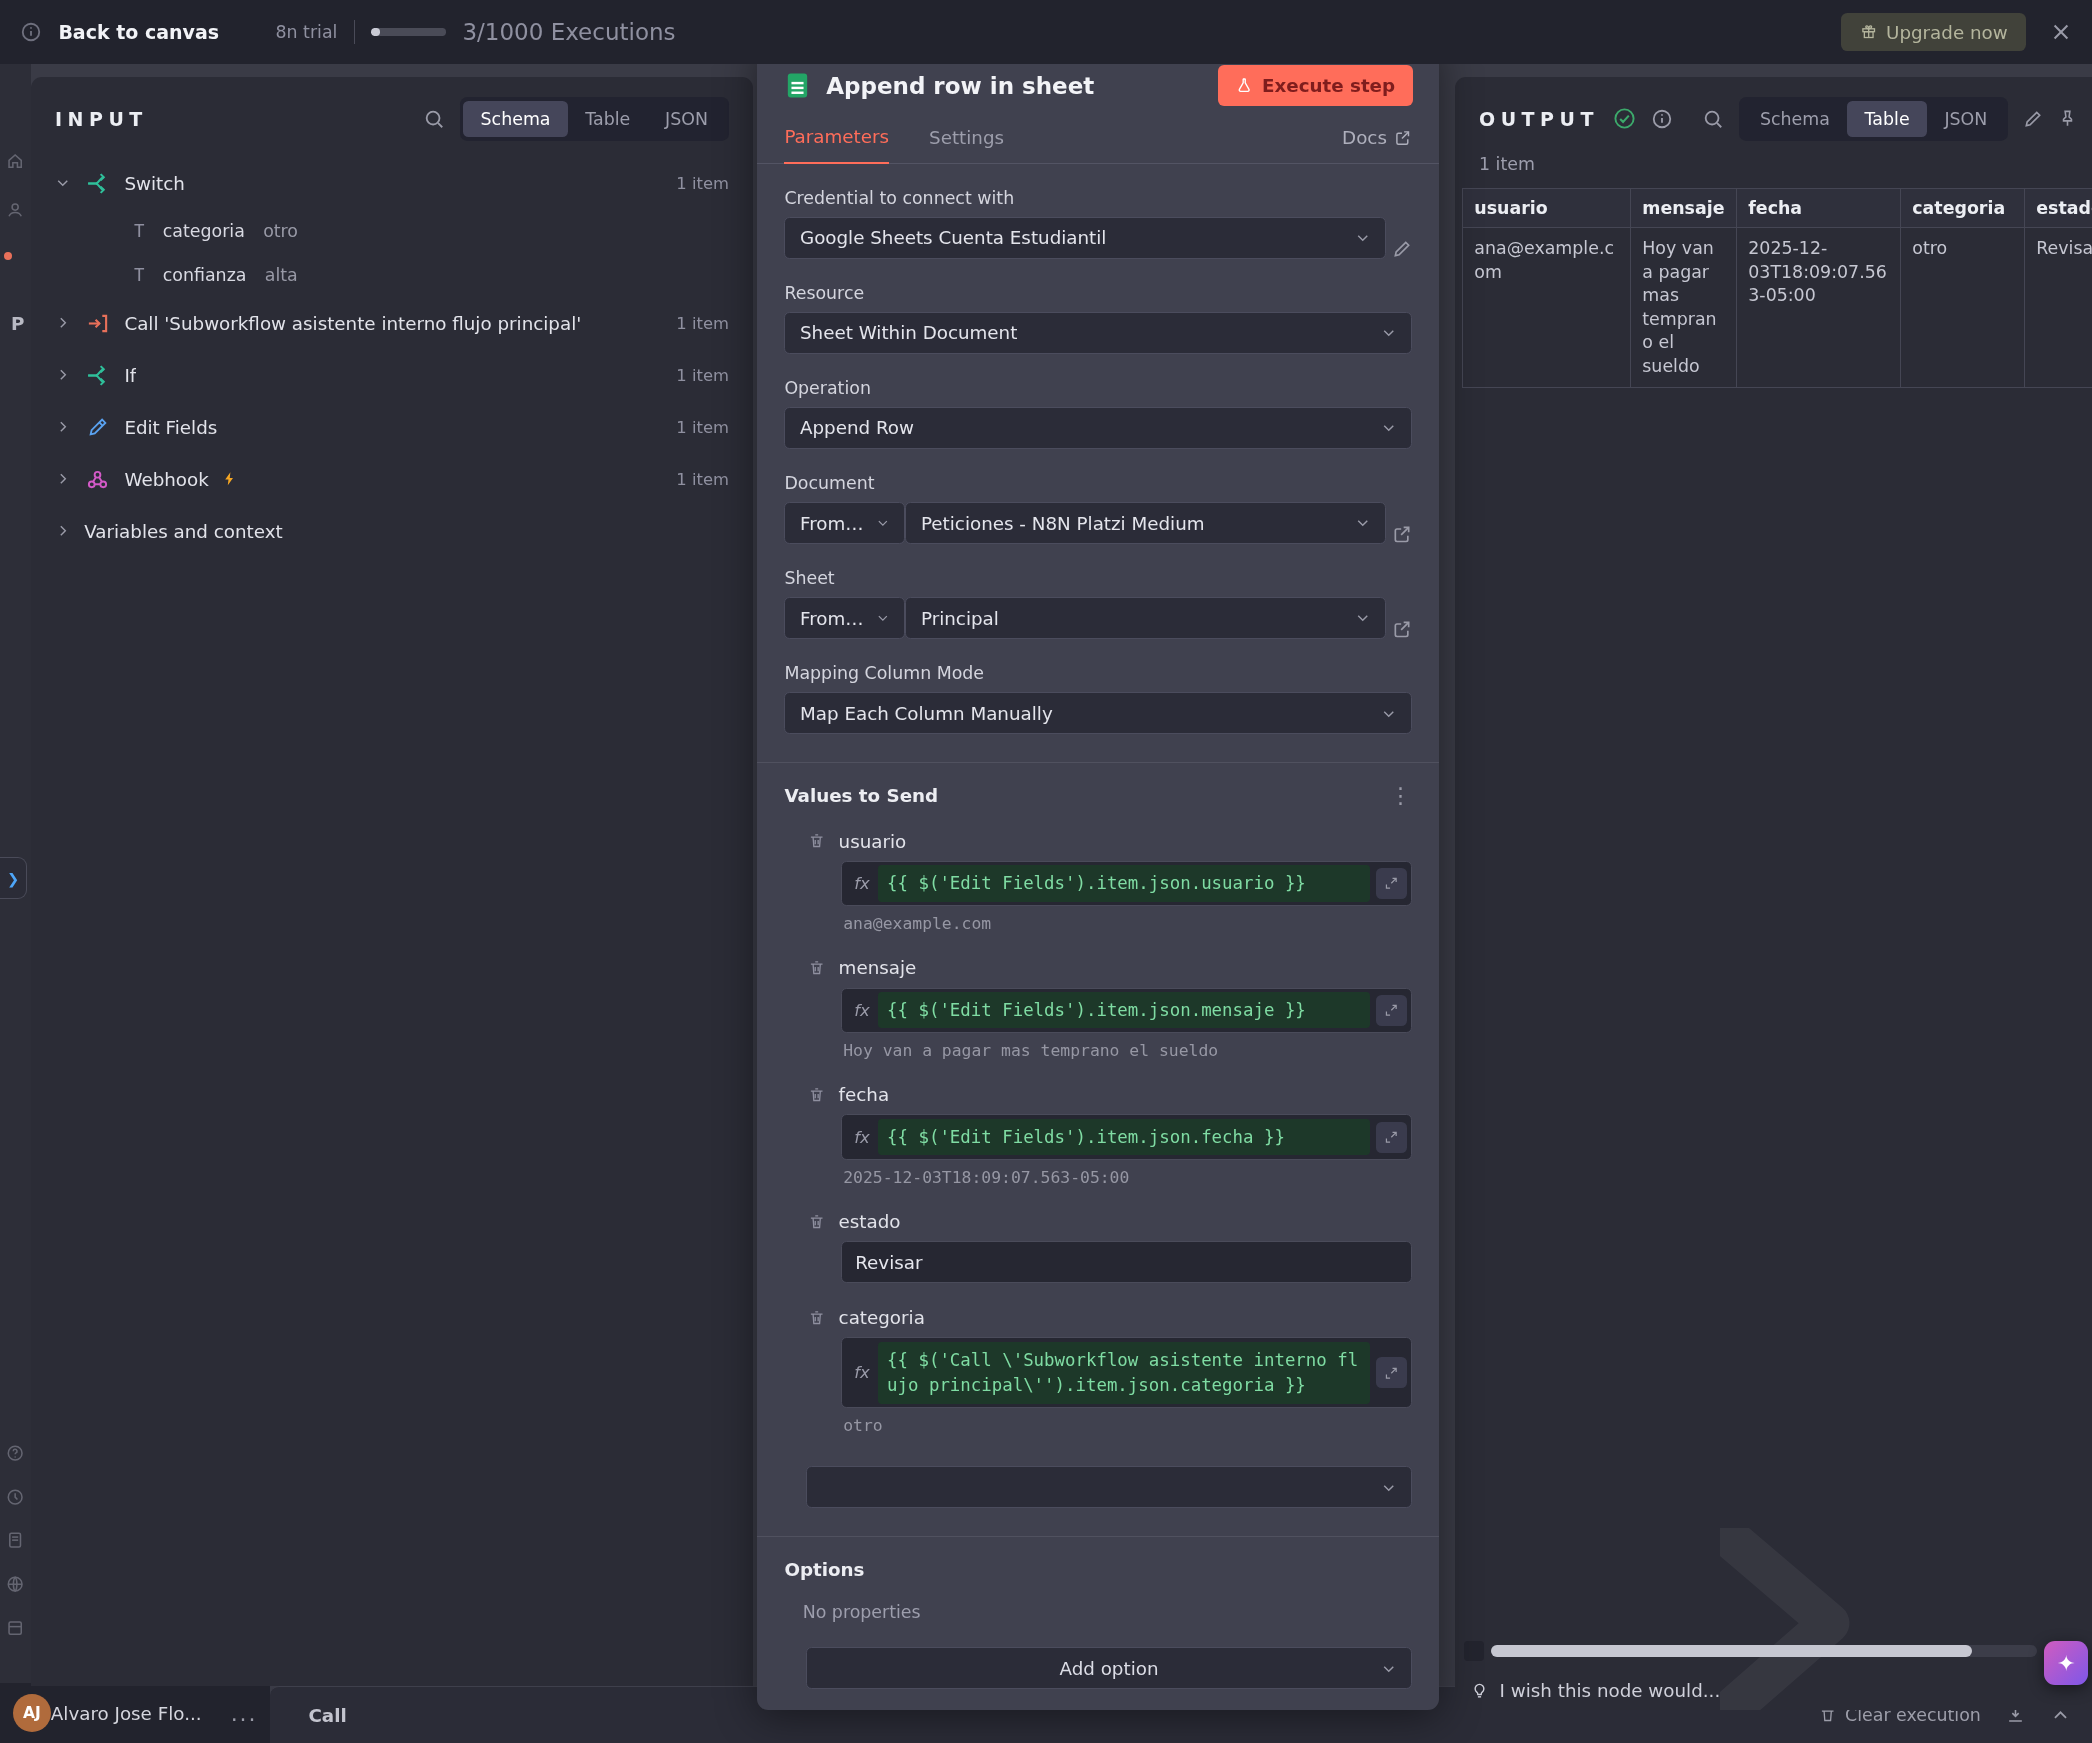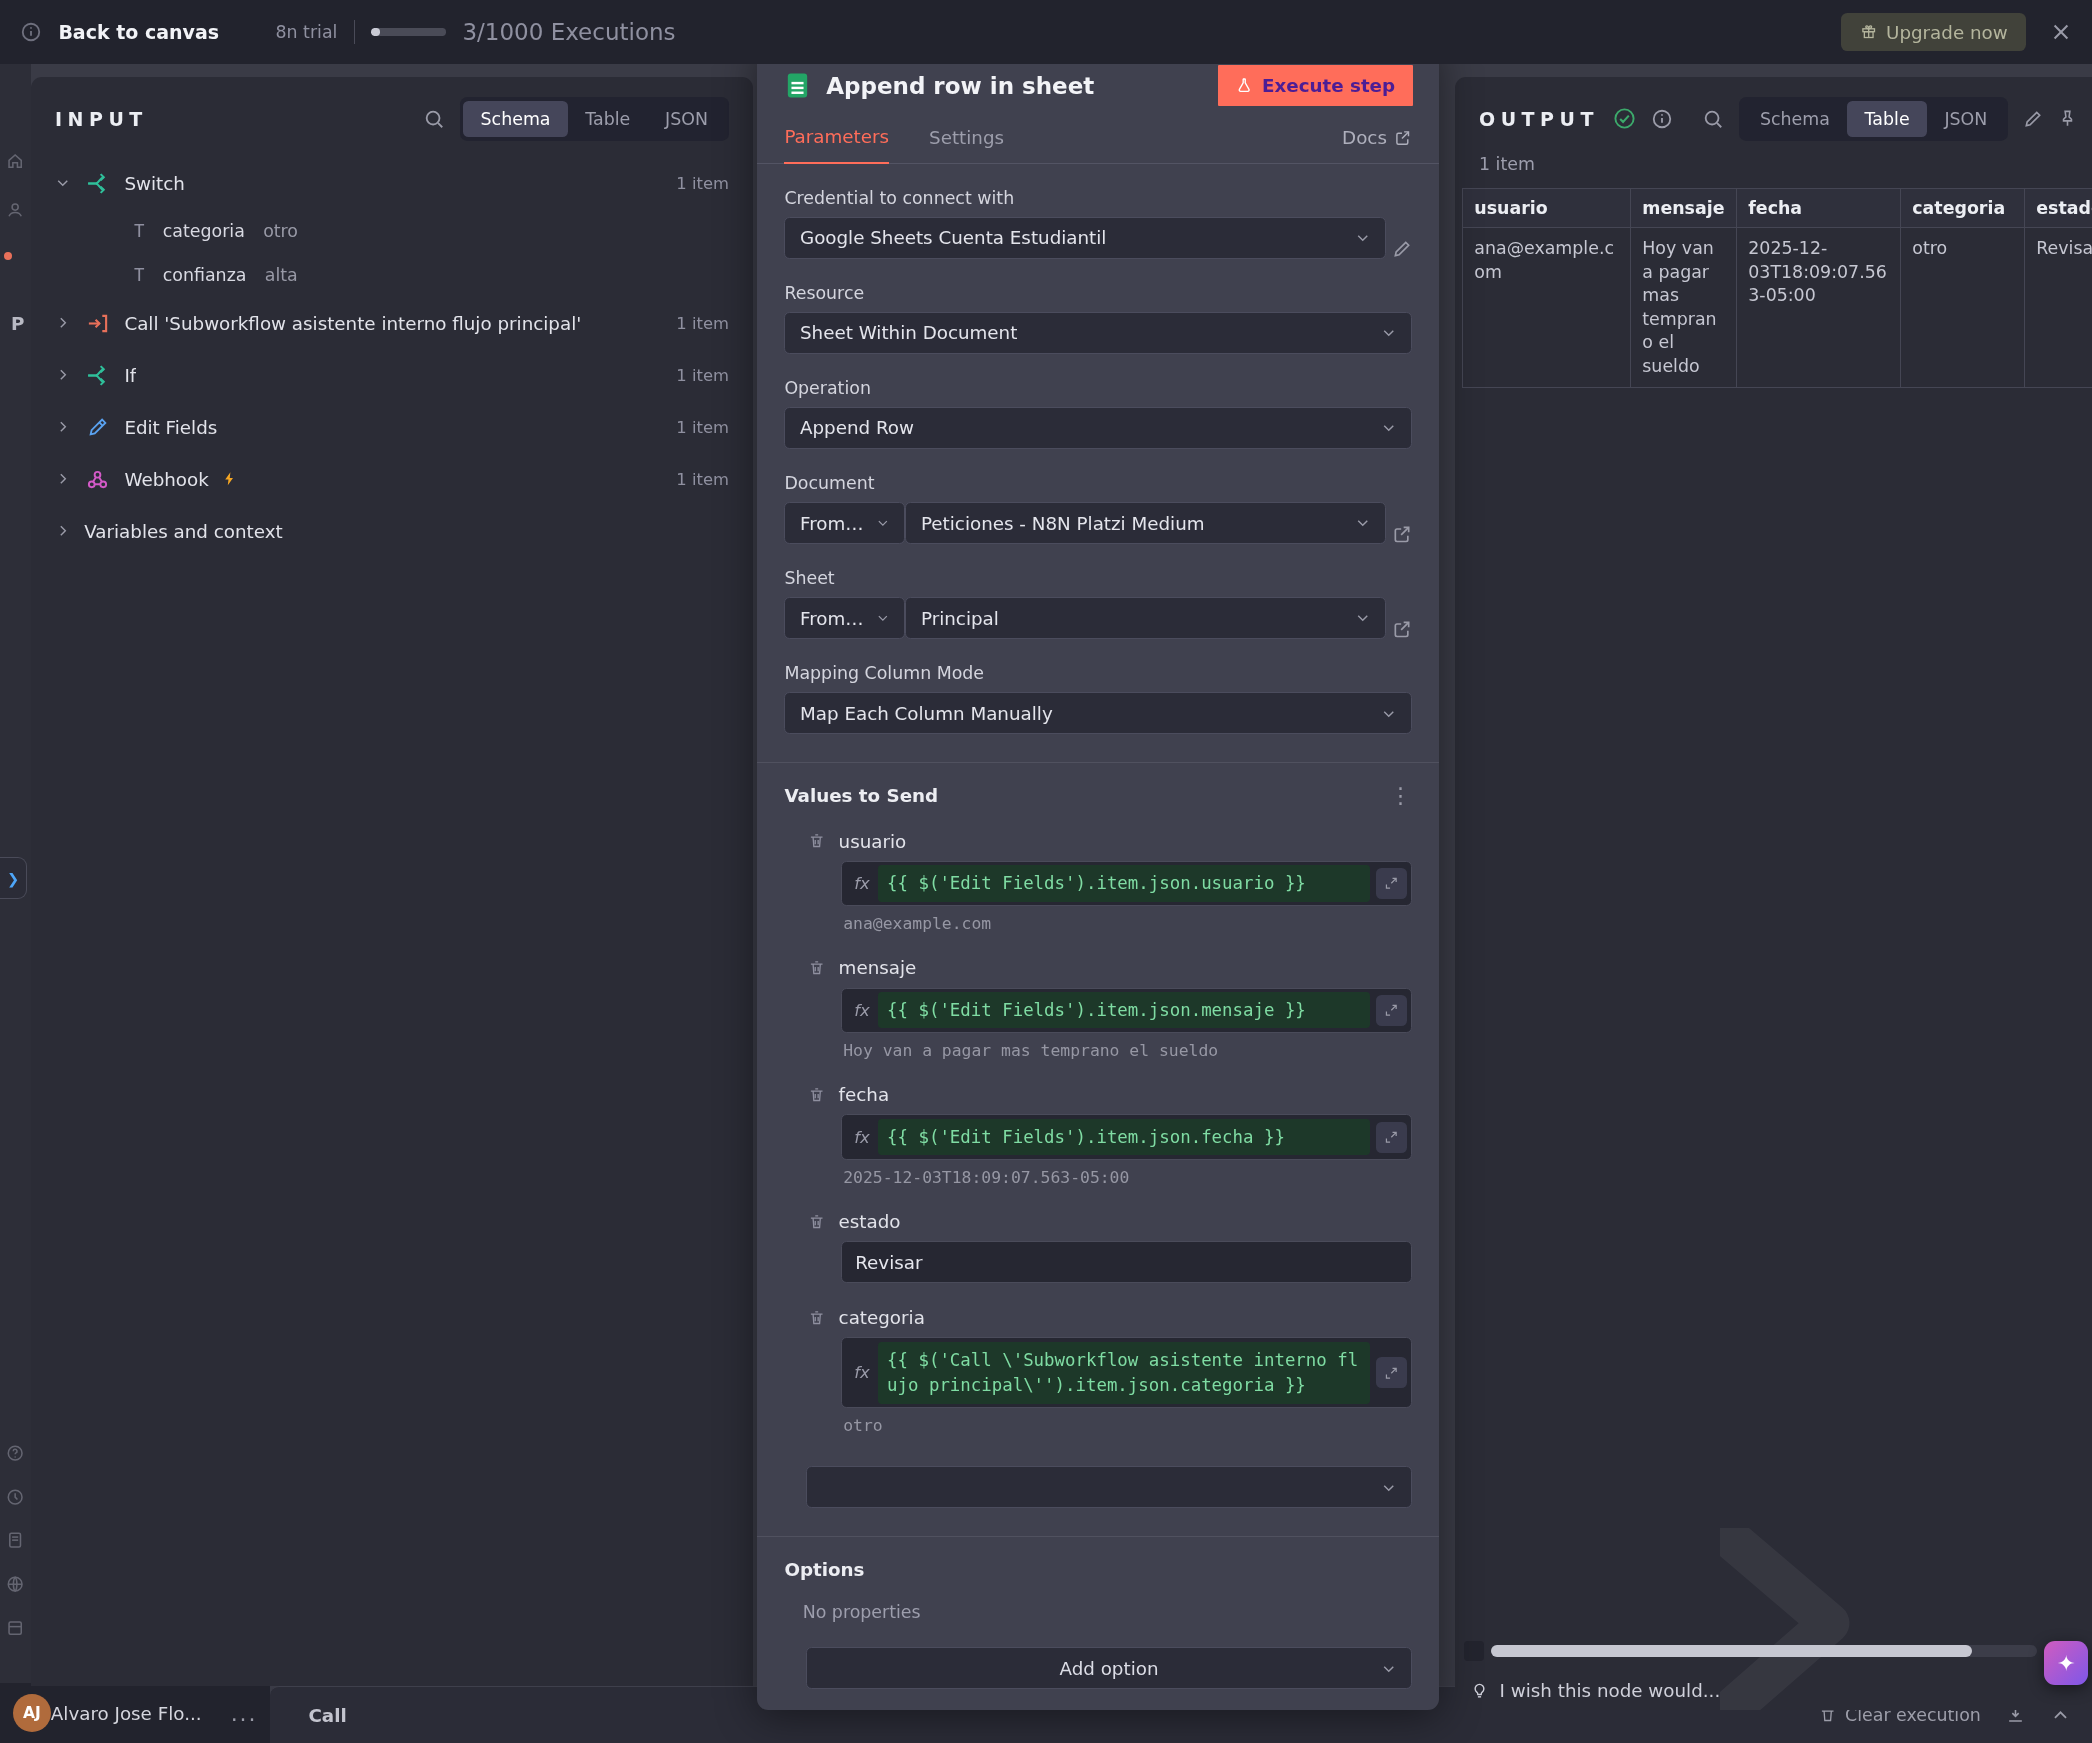--- a/index.html
+++ b/index.html
@@ -54,22 +54,22 @@
   .tree-child { display:flex; align-items:center; height:44px; padding-left:79px; gap:18.3px; cursor:pointer; }
   .t-icon { font-family:"DejaVu Sans Mono",monospace; font-size:17.4px; color:#8f90a0; }
   .child-key { font-size:17.4px; color:#d8d9e2; }
   .child-val { font-size:17.4px; color:#9899a6; }
 
   
   .ndv { position:absolute; left:757px; top:43px; width:682px; height:1667px; background:#40414f;
          border-radius:11px; box-shadow:0 5.5px 42px rgba(0,0,0,.45); display:flex; flex-direction:column; z-index:4; }
   .ndv-head { display:flex; align-items:center; gap:14.6px; padding:22px 25.6px 0; }
   .ndv-title { font-size:23px; font-weight:600; color:#f2f3f7; flex:1; }
-  .exec-btn { display:flex; align-items:center; gap:9.1px; background:#ff6d5a; color:#4c1d95; border:none;
-              border-radius:1px; padding:10px 18.3px; font-size:18.3px; font-weight:600; cursor:pointer; font-family:inherit; }
+  .exec-btn { display:flex; align-items:center; gap:9.1px; background:#ff6d5a; color:#7f1d1d; border:none;
+              border-radius:6px; padding:10px 18.3px; font-size:18.3px; font-weight:600; cursor:pointer; font-family:inherit; }
   .ndv-tabs { display:flex; align-items:flex-end; gap:40px; padding:20px 27.4px 0; border-bottom:0.9px solid #535464; }
   .ndv-tab { font-size:18.3px; padding-bottom:14.6px; cursor:pointer; color:#9d9eac; }
   .ndv-tab.active { color:#ff6d5a; border-bottom:2.7px solid #ff6d5a; margin-bottom:-0.9px; }
   .docs { margin-left:auto; display:flex; align-items:center; gap:7.3px; color:#aeafbc; font-size:18.3px; cursor:pointer; padding-bottom:14.6px; }
   .ndv-body { flex:1; overflow-y:auto; padding:24px 27.4px 55px; scrollbar-width:none; }
   .ndv-body::-webkit-scrollbar { display:none; }
 
   .f-label { font-size:17.4px; color:#d4d5de; margin:24px 0 9.1px; }
   .f-label.first { margin-top:0; }
   .sel { height:42px; background:#2b2c38; border:0.9px solid #4b4c5d; border-radius:5.5px; display:flex;

